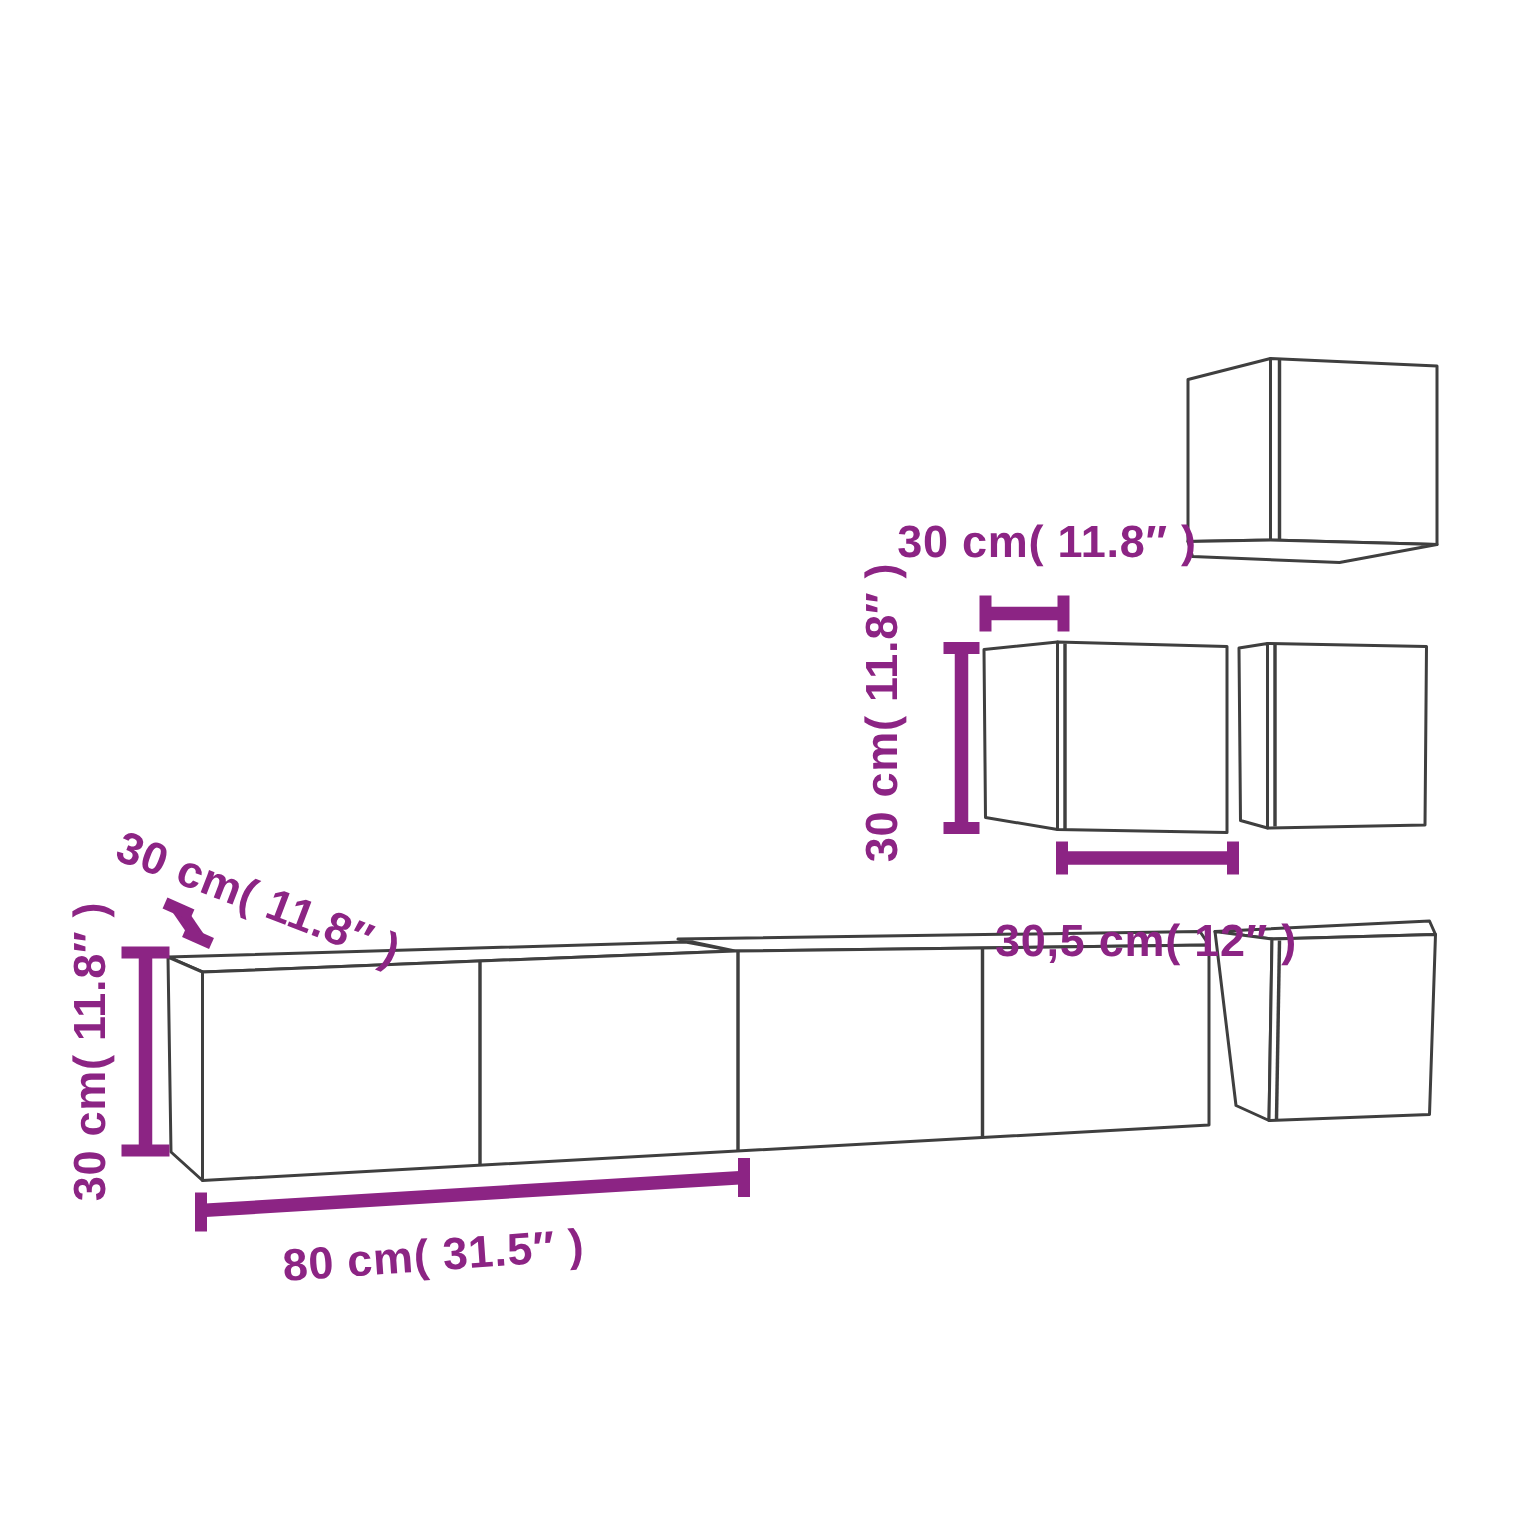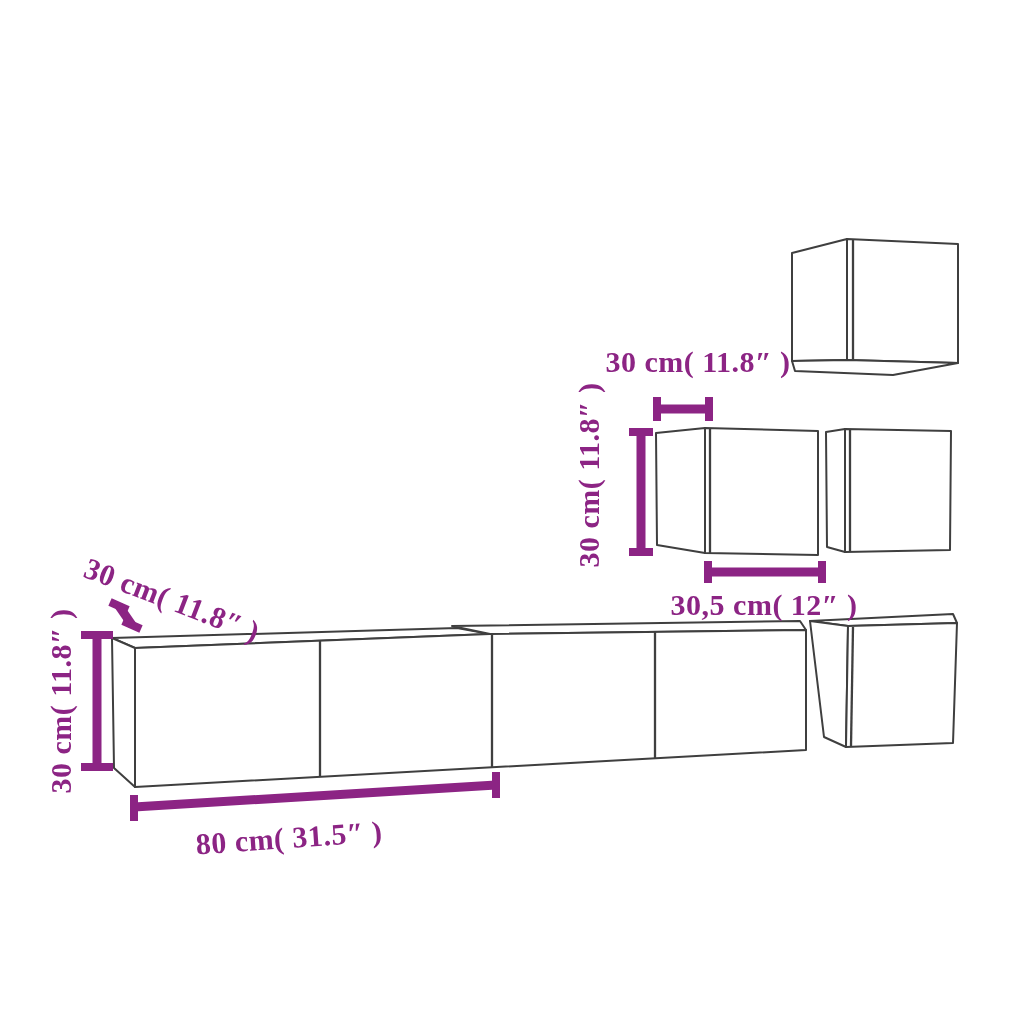--- a/index.html
+++ b/index.html
@@ -6,21 +6,21 @@
     margin: 0;
     padding: 0;
     background: #ffffff;
   }
   .stage {
     position: relative;
     width: 978px;
     height: 1024px;
     background: var(--bg-color, #ffffff);
     overflow: hidden;
-    font-family: Liberation Serif, serif;
+    font-family: Liberation Sans, sans-serif;
   }
   svg.diagram {
     position: absolute;
     left: 0;
     top: 0;
     width: 1024px;
     height: 1024px;
   }
   .face {
     fill: #ffffff;
@@ -134,21 +134,21 @@
         <line class="dim-cap" x1="496" y1="772" x2="496" y2="798"></line>
       </g>
 
     </g>
   </svg>
 
   <div class="dim-label" style="left:698px; top:362px; transform:translate(-50%,-50%) rotate(0deg);">30 cm( 11.8″ )</div>
 
   <div class="dim-label" style="left:589px; top:475px; transform:translate(-50%,-50%) rotate(-90deg);">30 cm( 11.8″ )</div>
 
-  <div class="dim-label" style="left:764px; top:605px; transform:translate(-50%,-50%) rotate(0deg);">30,5 cm( 12″ )</div>
+  <div class="dim-label" style="left:764px; top:628px; transform:translate(-50%,-50%) rotate(0deg);">30,5 cm( 12″ )</div>
 
   <div class="dim-label" style="left:172px; top:600px; transform:translate(-50%,-50%) rotate(21deg);">30 cm( 11.8″ )</div>
 
   <div class="dim-label" style="left:61px; top:701px; transform:translate(-50%,-50%) rotate(-90deg);">30 cm( 11.8″ )</div>
 
   <div class="dim-label" style="left:289px; top:838px; transform:translate(-50%,-50%) rotate(-4deg);">80 cm( 31.5″ )</div>
 
 </div>
 
 </body></html>

